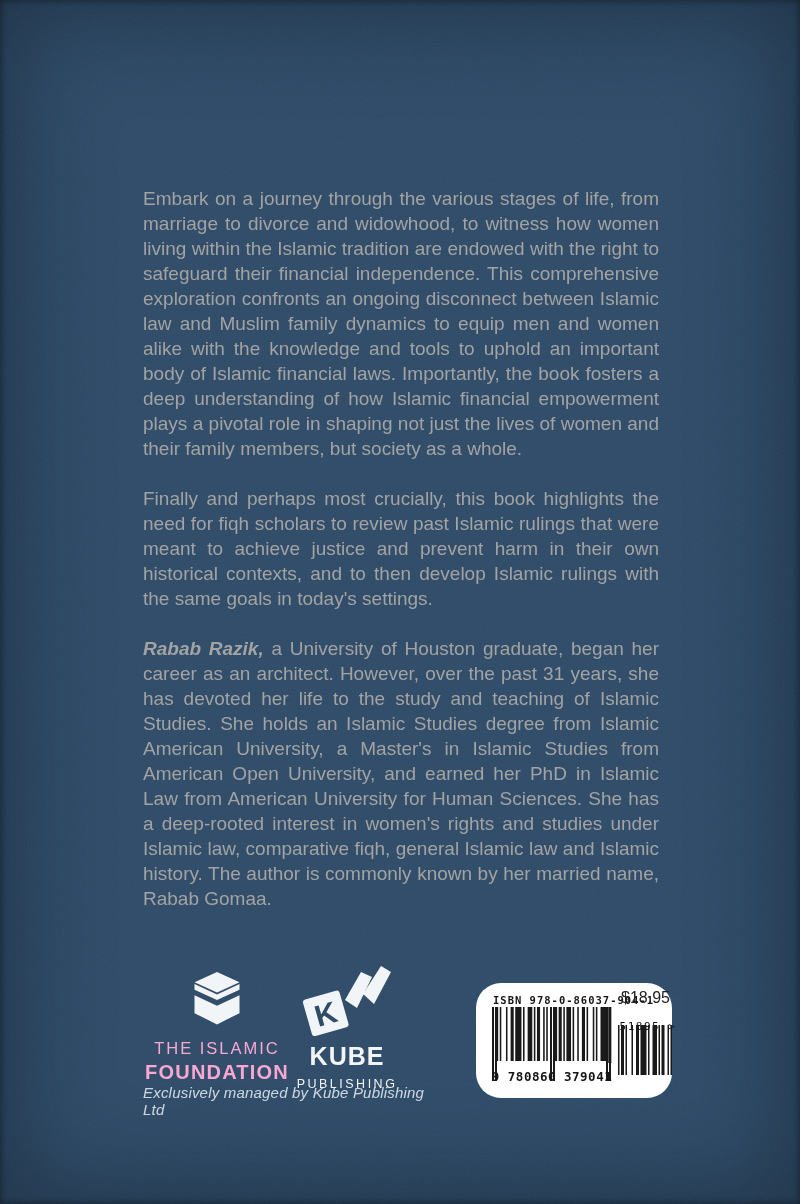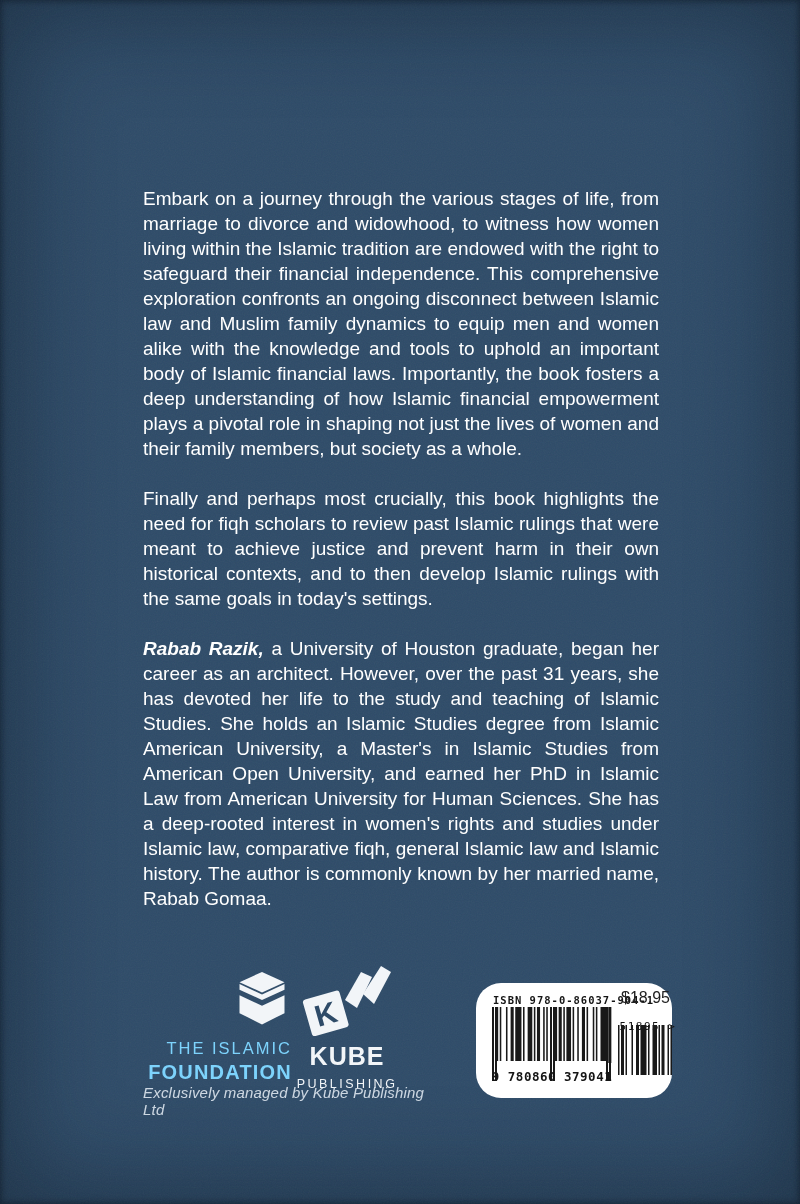--- a/index.html
+++ b/index.html
@@ -8,31 +8,31 @@
 
   .cover {
     position:relative; width:800px; height:1204px; overflow:hidden;
     background:#2e4b68;
     box-shadow: inset 0 0 90px 18px rgba(8,18,32,.42), inset 0 0 6px 1px rgba(5,12,22,.55);
   }
   .noise { position:absolute; inset:0; opacity:.06; pointer-events:none; }
 
   .copy {
     position:absolute; left:143px; top:186px; width:516px;
-    color:#ffffff; font-size:19px; line-height:25px;
+    color:#a3a3a3; font-size:19px; line-height:25px;
     text-align:justify;
   }
   .copy p { margin-bottom:25px; }
   .copy p:last-child { margin-bottom:0; }
   .author-name { font-weight:700; font-style:italic; }
 
   
   .pub-if {
     position:absolute; left:142px; top:970px; width:150px;
-    color:#7dd3fc; text-align:right;
+    color:#f9a8d4; text-align:center;
   }
   .pub-if .l1 { margin-top:5px; font-size:16.5px; letter-spacing:2px; font-weight:400; }
   .pub-if .l2 { margin-top:3px; font-size:20px; letter-spacing:1.2px; font-weight:700; }
 
   .pub-kube {
     position:absolute; left:292px; top:964px; width:110px;
     color:#f2f5f8; text-align:center;
   }
   .pub-kube .l1 { margin-top:2px; font-size:25px; letter-spacing:1px; font-weight:700; }
   .pub-kube .l2 { margin-top:6px; font-size:12.5px; letter-spacing:2.5px; font-weight:400; }

